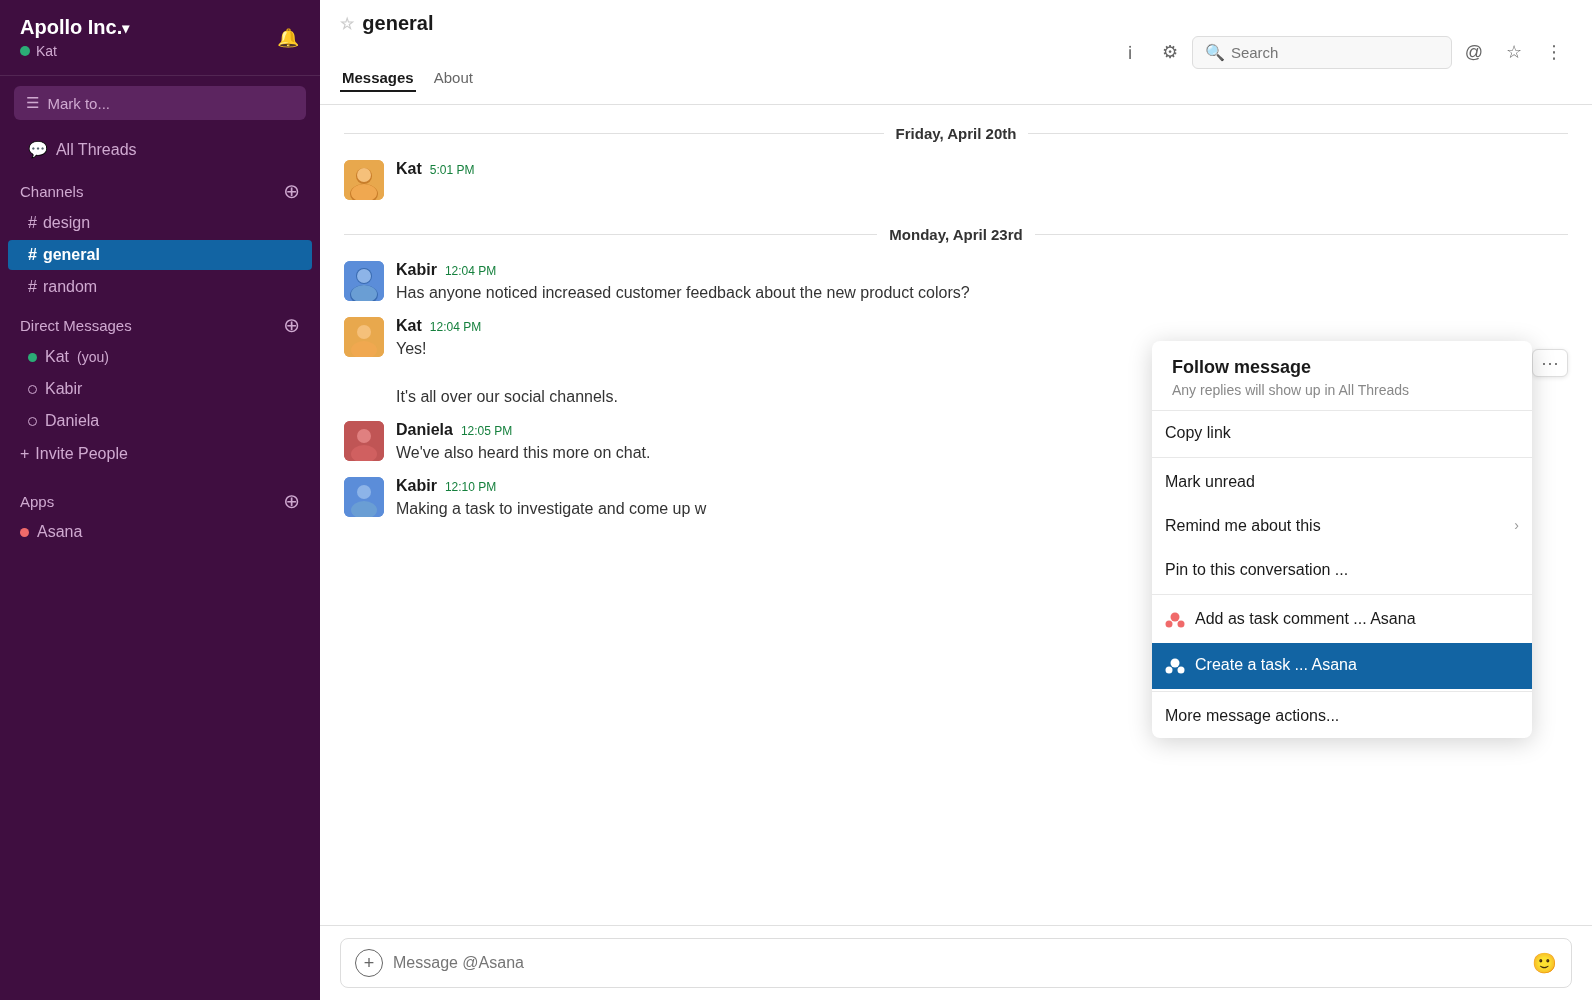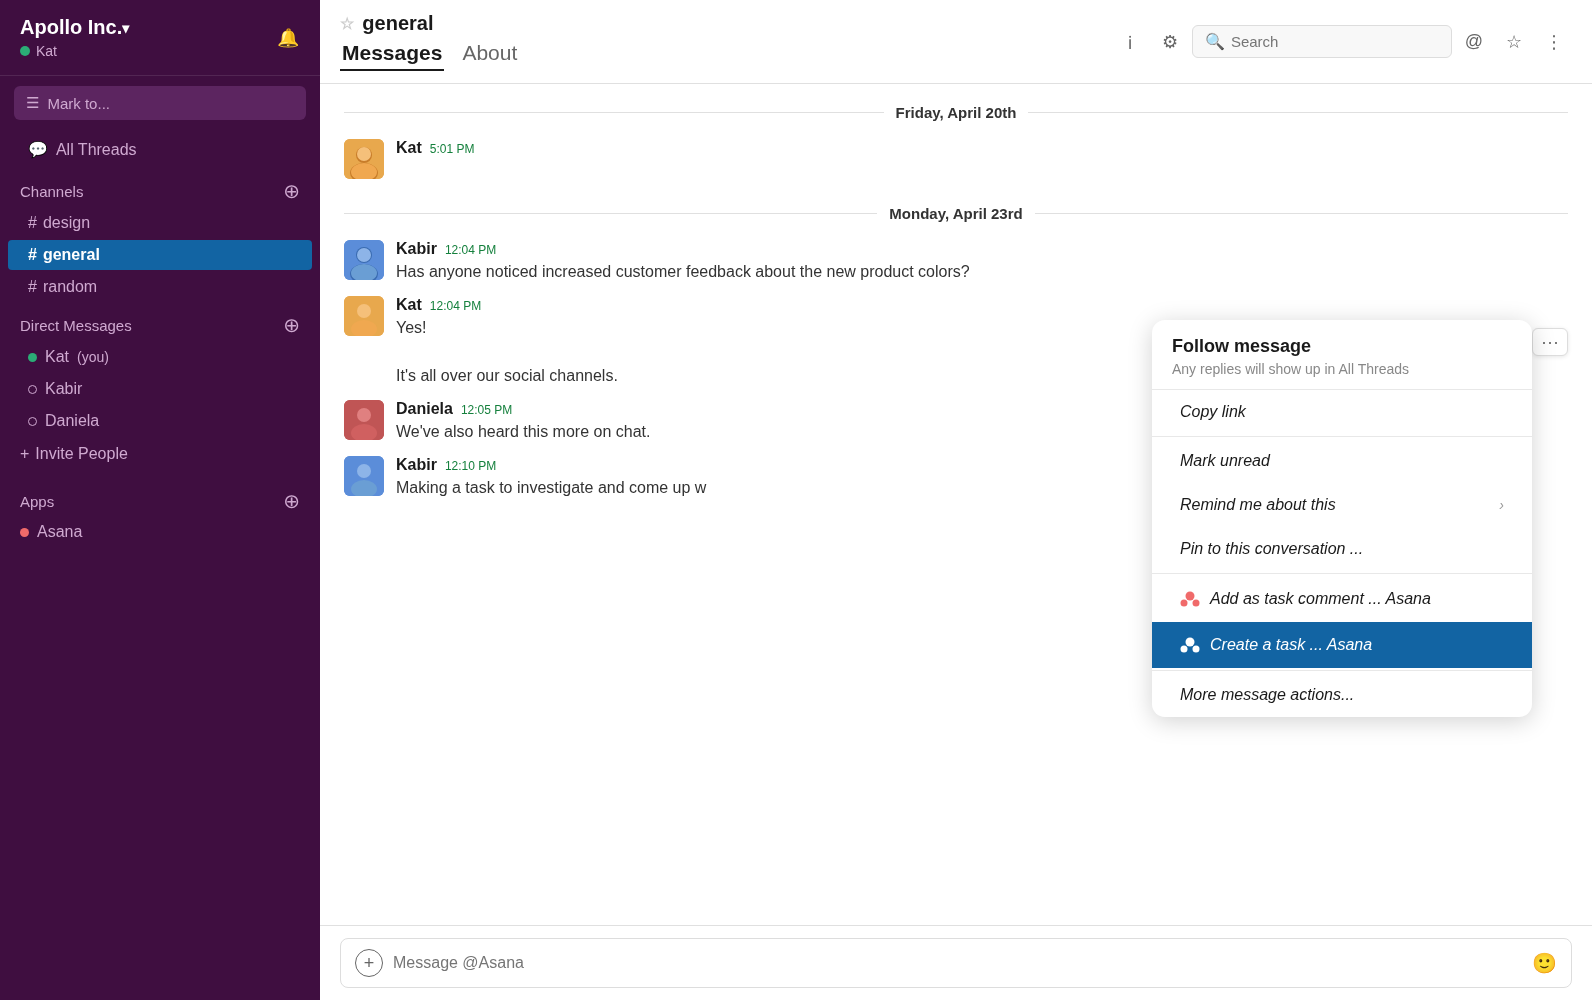--- a/index.html
+++ b/index.html
@@ -189,26 +189,27 @@
 
     .star-icon { color: #ccc; font-size: 16px; cursor: pointer; }
 
     .channel-tabs {
       display: flex;
       gap: 0;
       margin-top: 2px;
     }
 
     .tab {
-      font-size: 21px;
+      font-size: 15px;
       color: #666;
       padding: 4px 2px;
       margin-right: 16px;
       cursor: pointer;
       border-bottom: 2px solid transparent;
+      margin-top: 28px;
     }
 
     .tab.active {
       color: #1a1a1a;
       border-bottom: 2px solid #1a1a1a;
       font-weight: 600;
     }
 
     .header-icons {
       display: flex;
@@ -364,21 +365,21 @@
       color: #999;
     }
 
     
     .context-menu {
       position: absolute;
       right: 60px;
       top: 30px;
       width: 380px;
       background: #fff;
-      border-radius: 13px;
+      border-radius: 8px;
       box-shadow: 0 4px 24px rgba(0,0,0,0.18);
       z-index: 100;
       overflow: hidden;
     }
 
     .context-menu-header {
       padding: 16px 20px 12px;
       border-bottom: 1px solid #e8e8e8;
     }
 
@@ -388,28 +389,27 @@
       color: #1a1a1a;
       margin-bottom: 4px;
     }
 
     .context-follow-desc {
       font-size: 14px;
       color: #888;
     }
 
     .context-menu-item {
-      padding: 13px 28px;
+      padding: 13px 13px;
       font-size: 16px;
       color: #1a1a1a;
       cursor: pointer;
       display: flex;
-      align-items: center;
+      align-items: flex-start;
       gap: 10px;
-      font-style: italic;
     }
 
     .context-menu-item.highlighted {
       background: #1264a3;
       color: #fff;
     }
 
     .context-menu-item .chevron-right {
       margin-left: auto;
       font-size: 14px;

